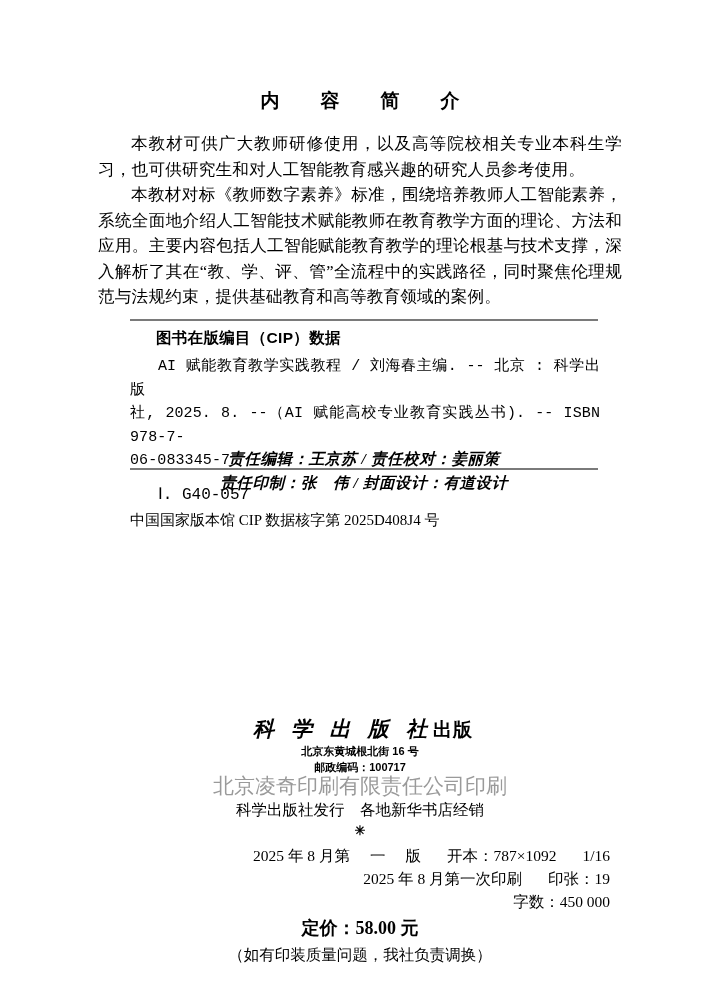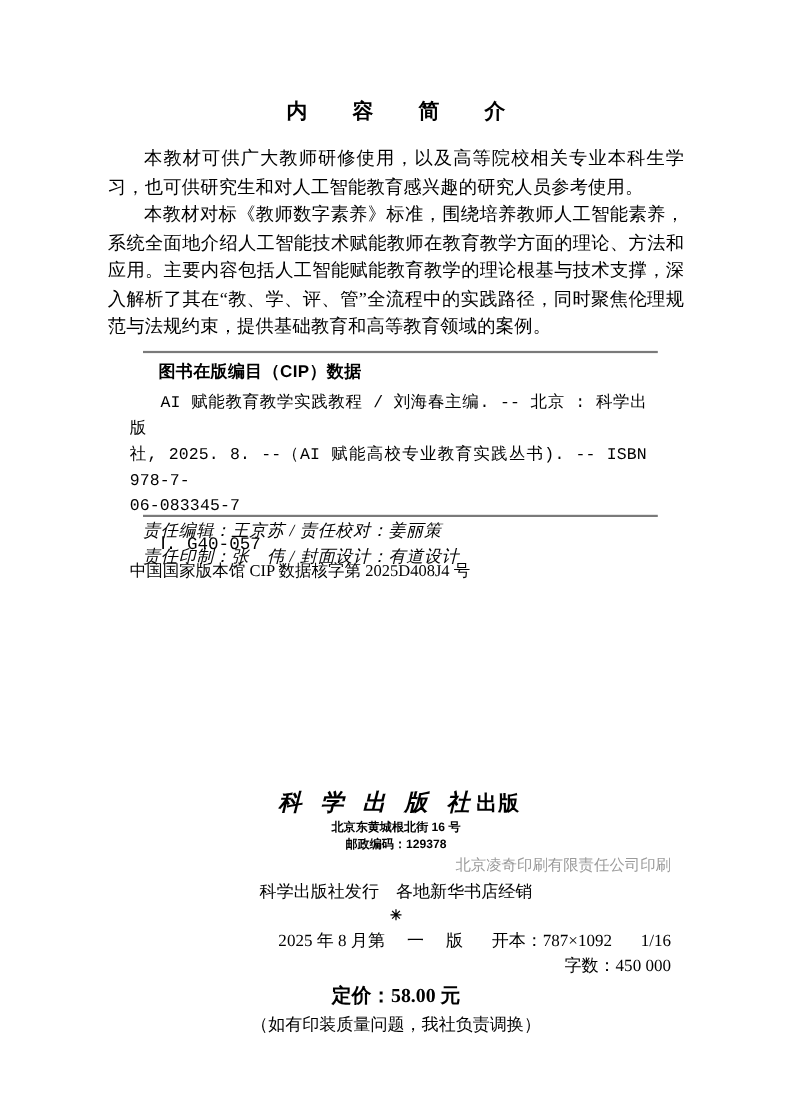--- a/index.html
+++ b/index.html
@@ -51,21 +51,21 @@
     width: 468px;
     height: 2px;
     background: #7a7a7a;
   }
   .rule-top  { top: 303px; }
   .rule-mid  { top: 452px; }
 
   
   .cip {
     position: absolute;
-    left: 118px;
+    left: 130px;
     top: 312px;
     width: 470px;
   }
   .cip-heading {
     font-size: 15.5px;
     font-weight: bold;
     margin-left: 26px;
     margin-bottom: 6px;
     font-family: "Liberation Sans", "DejaVu Sans", sans-serif;
     letter-spacing: 0.3px;
@@ -90,28 +90,29 @@
     font-size: 15px;
     line-height: 23.5px;
     font-family: "Liberation Serif", "DejaVu Serif", serif;
     margin-top: 2px;
   }
 
   
   .credits {
     position: absolute;
     left: 130px;
-    top: 455px;
+    top: 431px;
     width: 468px;
-    text-align: left;
+    text-align: center;
     font-family: "Liberation Serif", "DejaVu Serif", serif;
     font-style: italic;
     font-size: 15.5px;
     line-height: 24px;
     letter-spacing: 0.6px;
+    font-weight: bold;
   }
 
   
   .colophon {
     position: absolute;
     left: 110px;
     top: 700px;
     width: 500px;
     text-align: center;
   }
@@ -140,24 +141,23 @@
     font-weight: bold;
   }
   .pub-url {
     font-size: 10.5px;
     line-height: 16px;
     font-family: "Liberation Serif", "DejaVu Serif", serif;
     font-weight: bold;
     margin-bottom: 8px;
   }
   .pub-printer {
-    font-size: 14px;
+    font-size: 21px;
     line-height: 23px;
     color: #9a9a9a;
-    text-align: right;
   }
   .pub-dist {
     font-size: 15.5px;
     line-height: 23px;
     color: #000;
   }
   .asterisk {
     font-size: 13px;
     line-height: 17px;
     font-weight: bold;
@@ -217,30 +217,33 @@
   <div class="credits">
     <div>责任编辑：王京苏 / 责任校对：姜丽策</div>
     <div>责任印制：张　伟 / 封面设计：有道设计</div>
   </div>
 
   <div class="colophon">
     <div class="pub-logo">
       <span>科 学 出 版 社</span><span class="pub-verb">出版</span>
     </div>
     <div class="pub-addr">北京东黄城根北街 16 号</div>
-    <div class="pub-post">邮政编码：129378</div>
+    <div class="pub-post">邮政编码：100717</div>
     <div class="pub-printer">北京凌奇印刷有限责任公司印刷</div>
     <div class="pub-dist">科学出版社发行　各地新华书店经销</div>
     <div class="asterisk">✳</div>
   </div>
 
   <div class="specs">
     <div class="sp-line">
       <span>2025 年 8 月第</span><span class="gap-md"></span><span>一</span><span class="gap-md"></span><span>版</span><span class="gap-lg"></span><span>开本：</span><span>787×1092</span><span class="gap-lg"></span><span>1/16</span>
     </div>
     <div class="sp-line">
+      <span>2025 年 8 月第一次印刷</span><span class="gap-lg"></span><span>印张：</span><span>19</span>
+    </div>
+    <div class="sp-line">
       <span>字数：</span><span>450 000</span>
     </div>
     <div class="price">定价：58.00 元</div>
     <div class="notice">（如有印装质量问题，我社负责调换）</div>
   </div>
 
 </div>
 
 </body></html>

